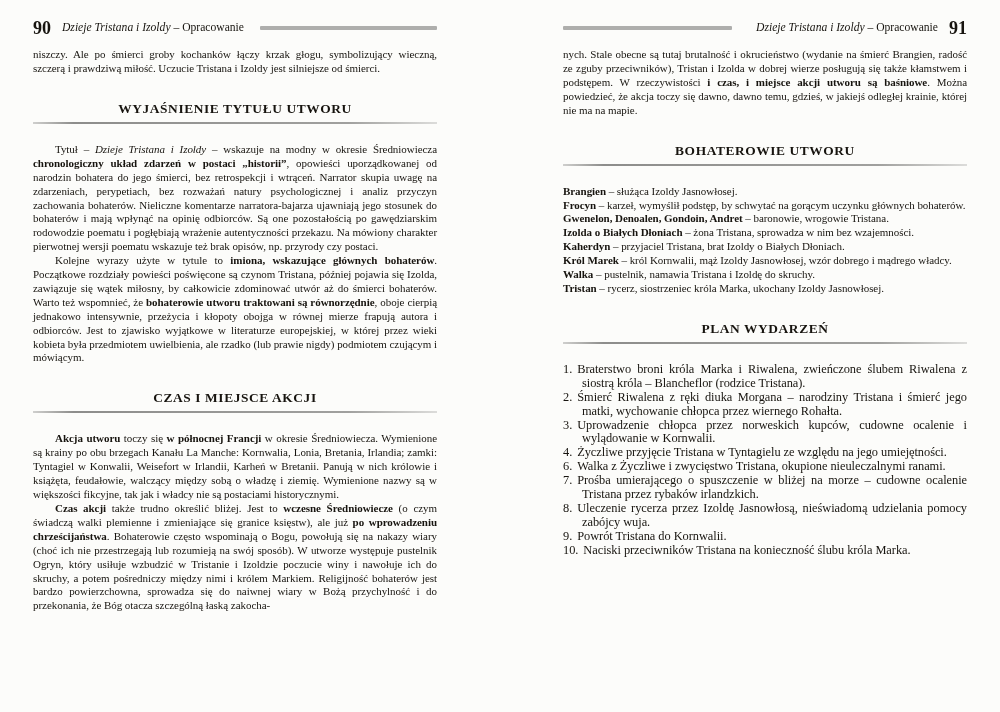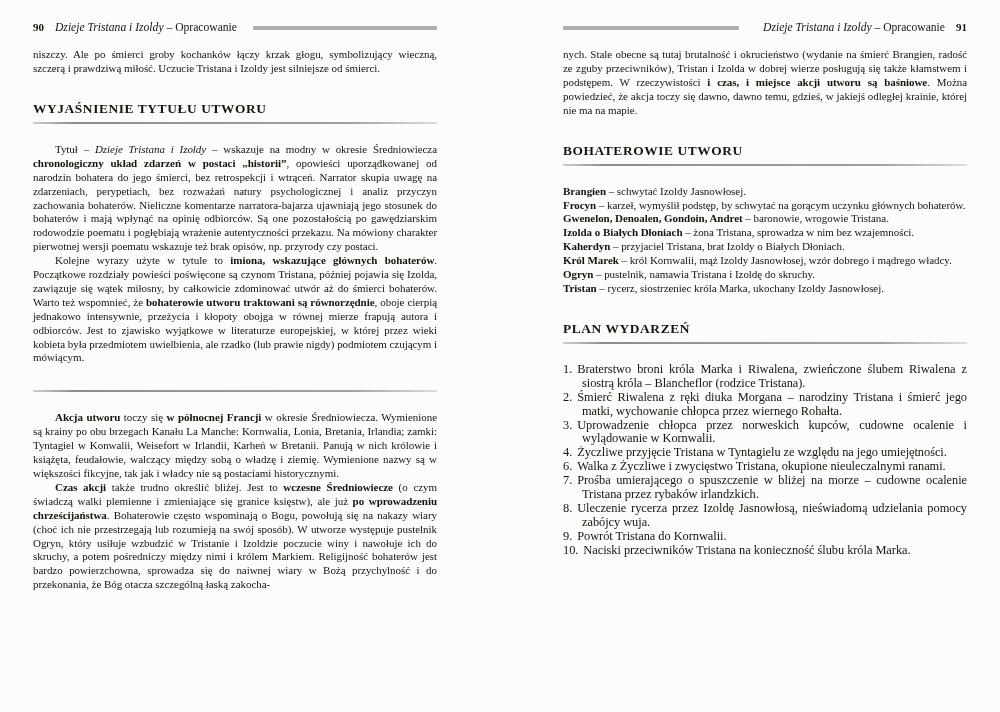--- a/index.html
+++ b/index.html
@@ -6,35 +6,35 @@
   .spread{
     width:1000px;height:712px;display:flex;box-sizing:border-box;
     font-family:"Liberation Serif","DejaVu Serif",serif;
     color:#17140f;background:#fcfcfa;
   }
   .page{width:500px;height:712px;box-sizing:border-box;overflow:hidden;}
   .page-left{padding:20px 63px 0 33px;}
   .page-right{padding:20px 33px 0 63px;}
 
   .running-header{display:flex;align-items:center;font-size:11.6px;margin-bottom:13px;height:15px;}
-  .pgnum{font-weight:bold;font-size:11px;line-height:1;text-align:right;}
+  .pgnum{font-weight:bold;font-size:18px;line-height:1;text-align:right;}
   .running-header .pgnum-left{margin-right:11px;}
   .running-header .pgnum-right{margin-left:11px;}
   .htitle{white-space:nowrap;}
   .hbar{flex:1;height:4px;background:linear-gradient(to right,#a9a9a7,#b9b9b7);border-radius:1px;}
   .hbar-left{margin-left:16px;}
   .hbar-right{margin-right:24px;}
 
   .para{font-size:11px;line-height:13.9px;text-align:justify;letter-spacing:-0.05px;}
   .indent{text-indent:22px;}
   .b{font-weight:bold;}
   .i{font-style:italic;}
 
   .section{margin-top:25px;}
-  .sec-h{margin:0;text-align:left;font-size:13.4px;font-weight:bold;letter-spacing:0.6px;line-height:1.2;}
+  .sec-h{margin:0;text-align:center;font-size:13.4px;font-weight:bold;letter-spacing:0.6px;line-height:1.2;}
   .sec-rule{height:2px;margin-top:5px;
     background:linear-gradient(to right,#cfcfcd,#8d8d8b 10%,#a0a09e 78%,#dcdcda);}
   .sec-body{margin-top:19px;}
 
   .char-entry{text-indent:0;}
   .plan-item{font-size:12.4px;line-height:13.9px;text-align:justify;
     padding-left:19px;text-indent:-19px;letter-spacing:-0.05px;}
   .plan-num{margin-right:5px;}
 </style>
 </head>
@@ -56,20 +56,21 @@
       <div class="sec-rule"></div>
       <div class="sec-body">
 
           <div class="para indent"><span>Tytuł – </span><span class="i">Dzieje Tristana i Izoldy</span><span> – wskazuje na modny w okresie Średniowiecza </span><span class="b">chronologiczny układ zdarzeń w postaci „historii”</span><span>, opowieści uporządkowanej od narodzin bohatera do jego śmierci, bez retrospekcji i wtrąceń. Narrator skupia uwagę na zdarzeniach, perypetiach, bez rozważań natury psychologicznej i analiz przyczyn zachowania bohaterów. Nieliczne komentarze narratora-bajarza ujawniają jego stosunek do bohaterów i mają wpłynąć na opinię odbiorców. Są one pozostałością po gawędziarskim rodowodzie poematu i pogłębiają wrażenie autentyczności przekazu. Na mówiony charakter pierwotnej wersji poematu wskazuje też brak opisów, np. przyrody czy postaci.</span></div>
 
           <div class="para indent"><span>Kolejne wyrazy użyte w tytule to </span><span class="b">imiona, wskazujące głównych bohaterów</span><span>. Początkowe rozdziały powieści poświęcone są czynom Tristana, później pojawia się Izolda, zawiązuje się wątek miłosny, by całkowicie zdominować utwór aż do śmierci bohaterów. Warto też wspomnieć, że </span><span class="b">bohaterowie utworu traktowani są równorzędnie</span><span>, oboje cierpią jednakowo intensywnie, przeżycia i kłopoty obojga w równej mierze frapują autora i odbiorców. Jest to zjawisko wyjątkowe w literaturze europejskiej, w której przez wieki kobieta była przedmiotem uwielbienia, ale rzadko (lub prawie nigdy) podmiotem czującym i mówiącym.</span></div>
         </div>
     </div>
 
     <div class="section">
+      <h2 class="sec-h">CZAS I MIEJSCE AKCJI</h2>
       <div class="sec-rule"></div>
       <div class="sec-body">
 
           <div class="para indent"><span class="b">Akcja utworu</span><span> toczy się </span><span class="b">w północnej Francji</span><span> w okresie Średniowiecza. Wymienione są krainy po obu brzegach Kanału La Manche: Kornwalia, Lonia, Bretania, Irlandia; zamki: Tyntagiel w Konwalii, Weisefort w Irlandii, Karheń w Bretanii. Panują w nich królowie i książęta, feudałowie, walczący między sobą o władzę i ziemię. Wymienione nazwy są w większości fikcyjne, tak jak i władcy nie są postaciami historycznymi.</span></div>
 
           <div class="para indent"><span class="b">Czas akcji</span><span> także trudno określić bliżej. Jest to </span><span class="b">wczesne Średniowiecze</span><span> (o czym świadczą walki plemienne i zmieniające się granice księstw), ale już </span><span class="b">po wprowadzeniu chrześcijaństwa</span><span>. Bohaterowie często wspominają o Bogu, powołują się na nakazy wiary (choć ich nie przestrzegają lub rozumieją na swój sposób). W utworze występuje pustelnik Ogryn, który usiłuje wzbudzić w Tristanie i Izoldzie poczucie winy i nawołuje ich do skruchy, a potem pośredniczy między nimi i królem Markiem. Religijność bohaterów jest bardzo powierzchowna, sprowadza się do naiwnej wiary w Bożą przychylność i do przekonania, że Bóg otacza szczególną łaską zakocha-</span></div>
         </div>
     </div>
   </div>
 
@@ -80,34 +81,34 @@
       <span class="pgnum pgnum-right">91</span>
     </div>
 
     <div class="para"><span>nych. Stale obecne są tutaj brutalność i okrucieństwo (wydanie na śmierć Brangien, radość ze zguby przeciwników), Tristan i Izolda w dobrej wierze posługują się także kłamstwem i podstępem. W rzeczywistości </span><span class="b">i czas, i miejsce akcji utworu są baśniowe</span><span>. Można powiedzieć, że akcja toczy się dawno, dawno temu, gdzieś, w jakiejś odległej krainie, której nie ma na mapie.</span></div>
 
     <div class="section">
       <h2 class="sec-h">BOHATEROWIE UTWORU</h2>
       <div class="sec-rule"></div>
       <div class="sec-body">
 
-          <div class="para char-entry"><span class="b">Brangien</span><span> – schwytać Izoldy Jasnowłosej.</span></div>
+          <div class="para char-entry"><span class="b">Brangien</span><span> – służąca Izoldy Jasnowłosej.</span></div>
 
           <div class="para char-entry"><span class="b">Frocyn</span><span> – karzeł, wymyślił podstęp, by schwytać na gorącym uczynku głównych bohaterów.</span></div>
 
           <div class="para char-entry"><span class="b">Gwenelon, Denoalen, Gondoin, Andret</span><span> – baronowie, wrogowie Tristana.</span></div>
 
 
           <div class="para char-entry"><span class="b">Izolda o Białych Dłoniach</span><span> – żona Tristana, sprowadza w nim bez wzajemności.</span></div>
 
           <div class="para char-entry"><span class="b">Kaherdyn</span><span> – przyjaciel Tristana, brat Izoldy o Białych Dłoniach.</span></div>
 
           <div class="para char-entry"><span class="b">Król Marek</span><span> – król Kornwalii, mąż Izoldy Jasnowłosej, wzór dobrego i mądrego władcy.</span></div>
 
-          <div class="para char-entry"><span class="b">Ogryn</span><span> – pustelnik, namawia Tristana i Izoldę do skruchy.</span></div>
+          <div class="para char-entry"><span class="b">Walka</span><span> – pustelnik, namawia Tristana i Izoldę do skruchy.</span></div>
 
           <div class="para char-entry"><span class="b">Tristan</span><span> – rycerz, siostrzeniec króla Marka, ukochany Izoldy Jasnowłosej.</span></div>
         </div>
     </div>
 
     <div class="section">
       <h2 class="sec-h">PLAN WYDARZEŃ</h2>
       <div class="sec-rule"></div>
       <div class="sec-body">
 

